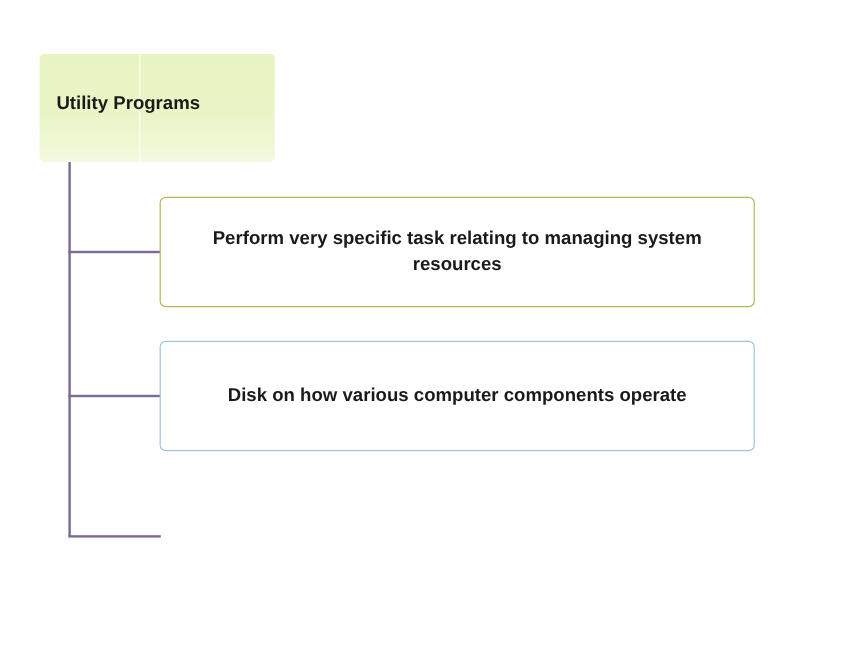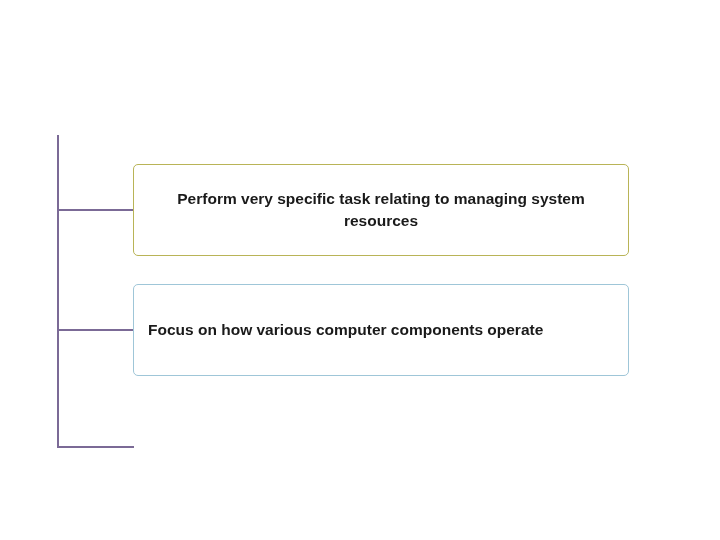--- a/index.html
+++ b/index.html
@@ -63,20 +63,21 @@
   
   .node {
     position: absolute;
     left: 133px;
     width: 496px;
     box-sizing: border-box;
     border-radius: 5px;
     background: #ffffff;
     display: flex;
     align-items: center;
+    justify-content: center;
     text-align: center;
     padding: 0 14px;
   }
   .node .node-text {
     font-size: 15.5px;
     font-weight: bold;
     color: #1a1a1a;
     line-height: 1.42;
   }
   .node-1 {
@@ -93,29 +94,33 @@
     top: 396px;
     height: 102px;
     border: 1px solid #7b6a96;
   }
 </style>
 </head>
 <body>
 
 <div id="canvas">
 
+  <div class="title-box">
+    <div class="inner-divider"></div>
+    <div class="title-text">Utility Programs</div>
+  </div>
 
   <div class="conn conn-v" style="left:57px; top:135px; height:312px;"></div>
 
   <div class="conn conn-h" style="left:57px; top:209px; width:77px;"></div>
   <div class="conn conn-h" style="left:57px; top:329px; width:77px;"></div>
   <div class="conn conn-h" style="left:57px; top:446px; width:77px;"></div>
 
   <div class="node node-1">
     <div class="node-text">Perform very specific task relating to managing system resources</div>
   </div>
 
   <div class="node node-2">
-    <div class="node-text">Focus on how various computer components operate</div>
+    <div class="node-text">Disk on how various computer components operate</div>
   </div>
 
 
 </div>
 
 </body></html>

